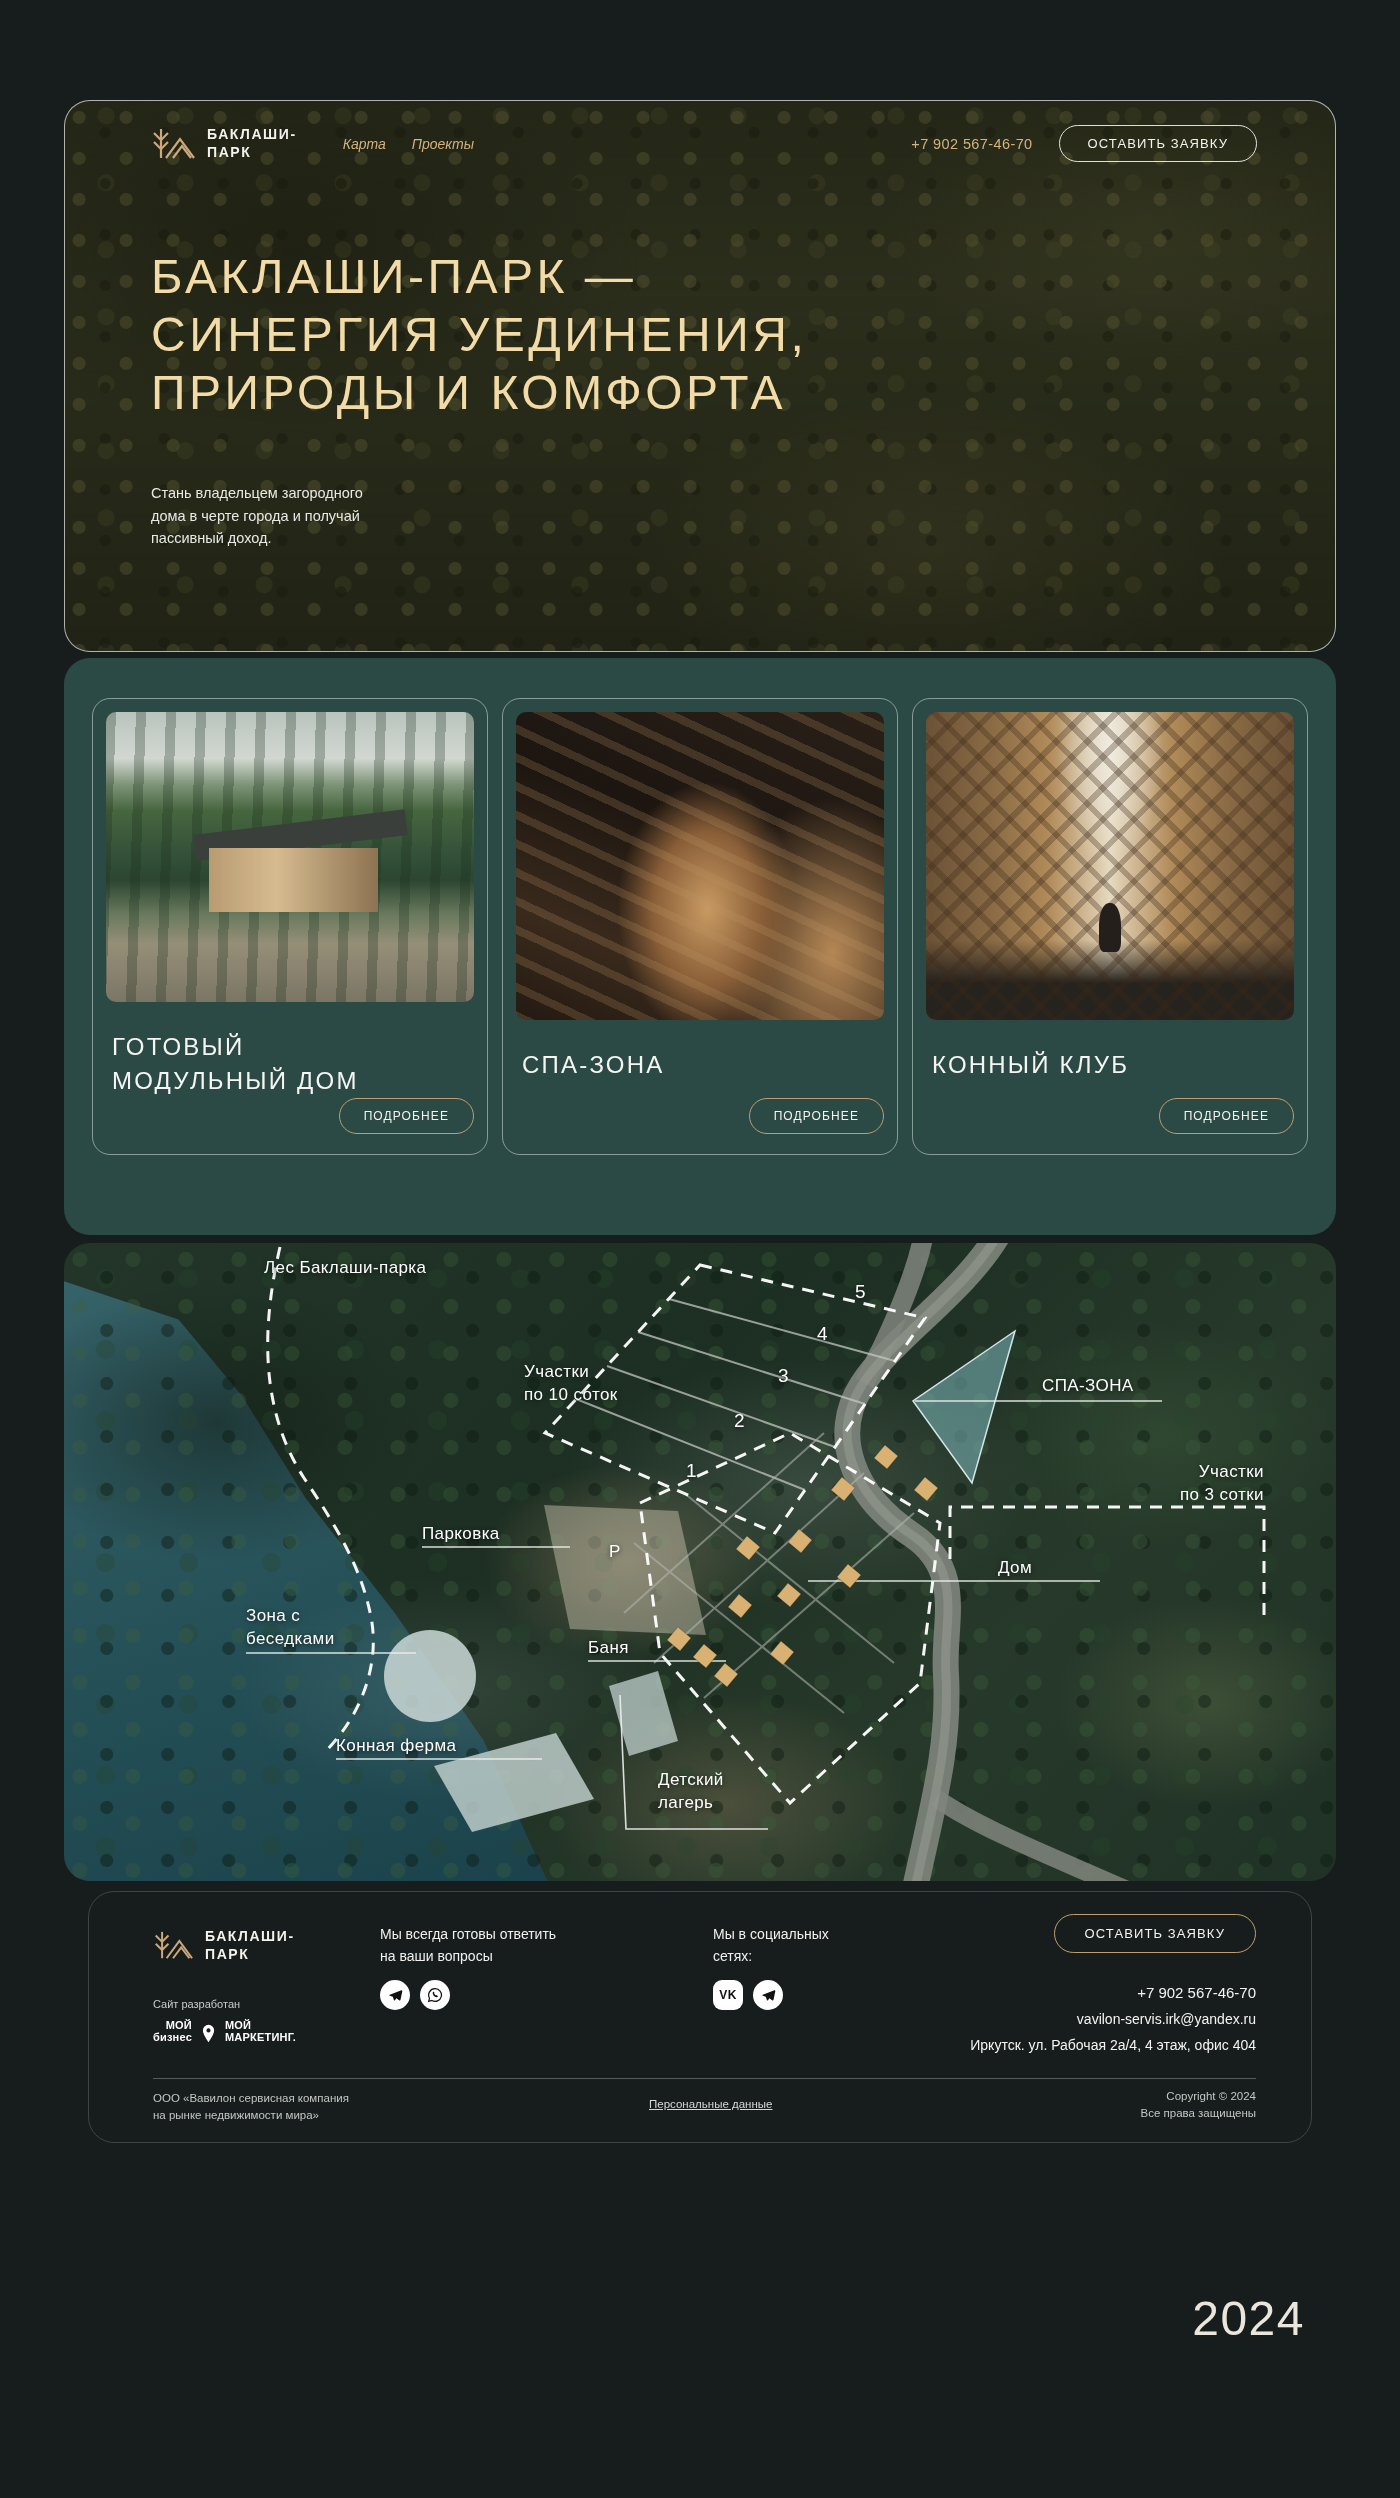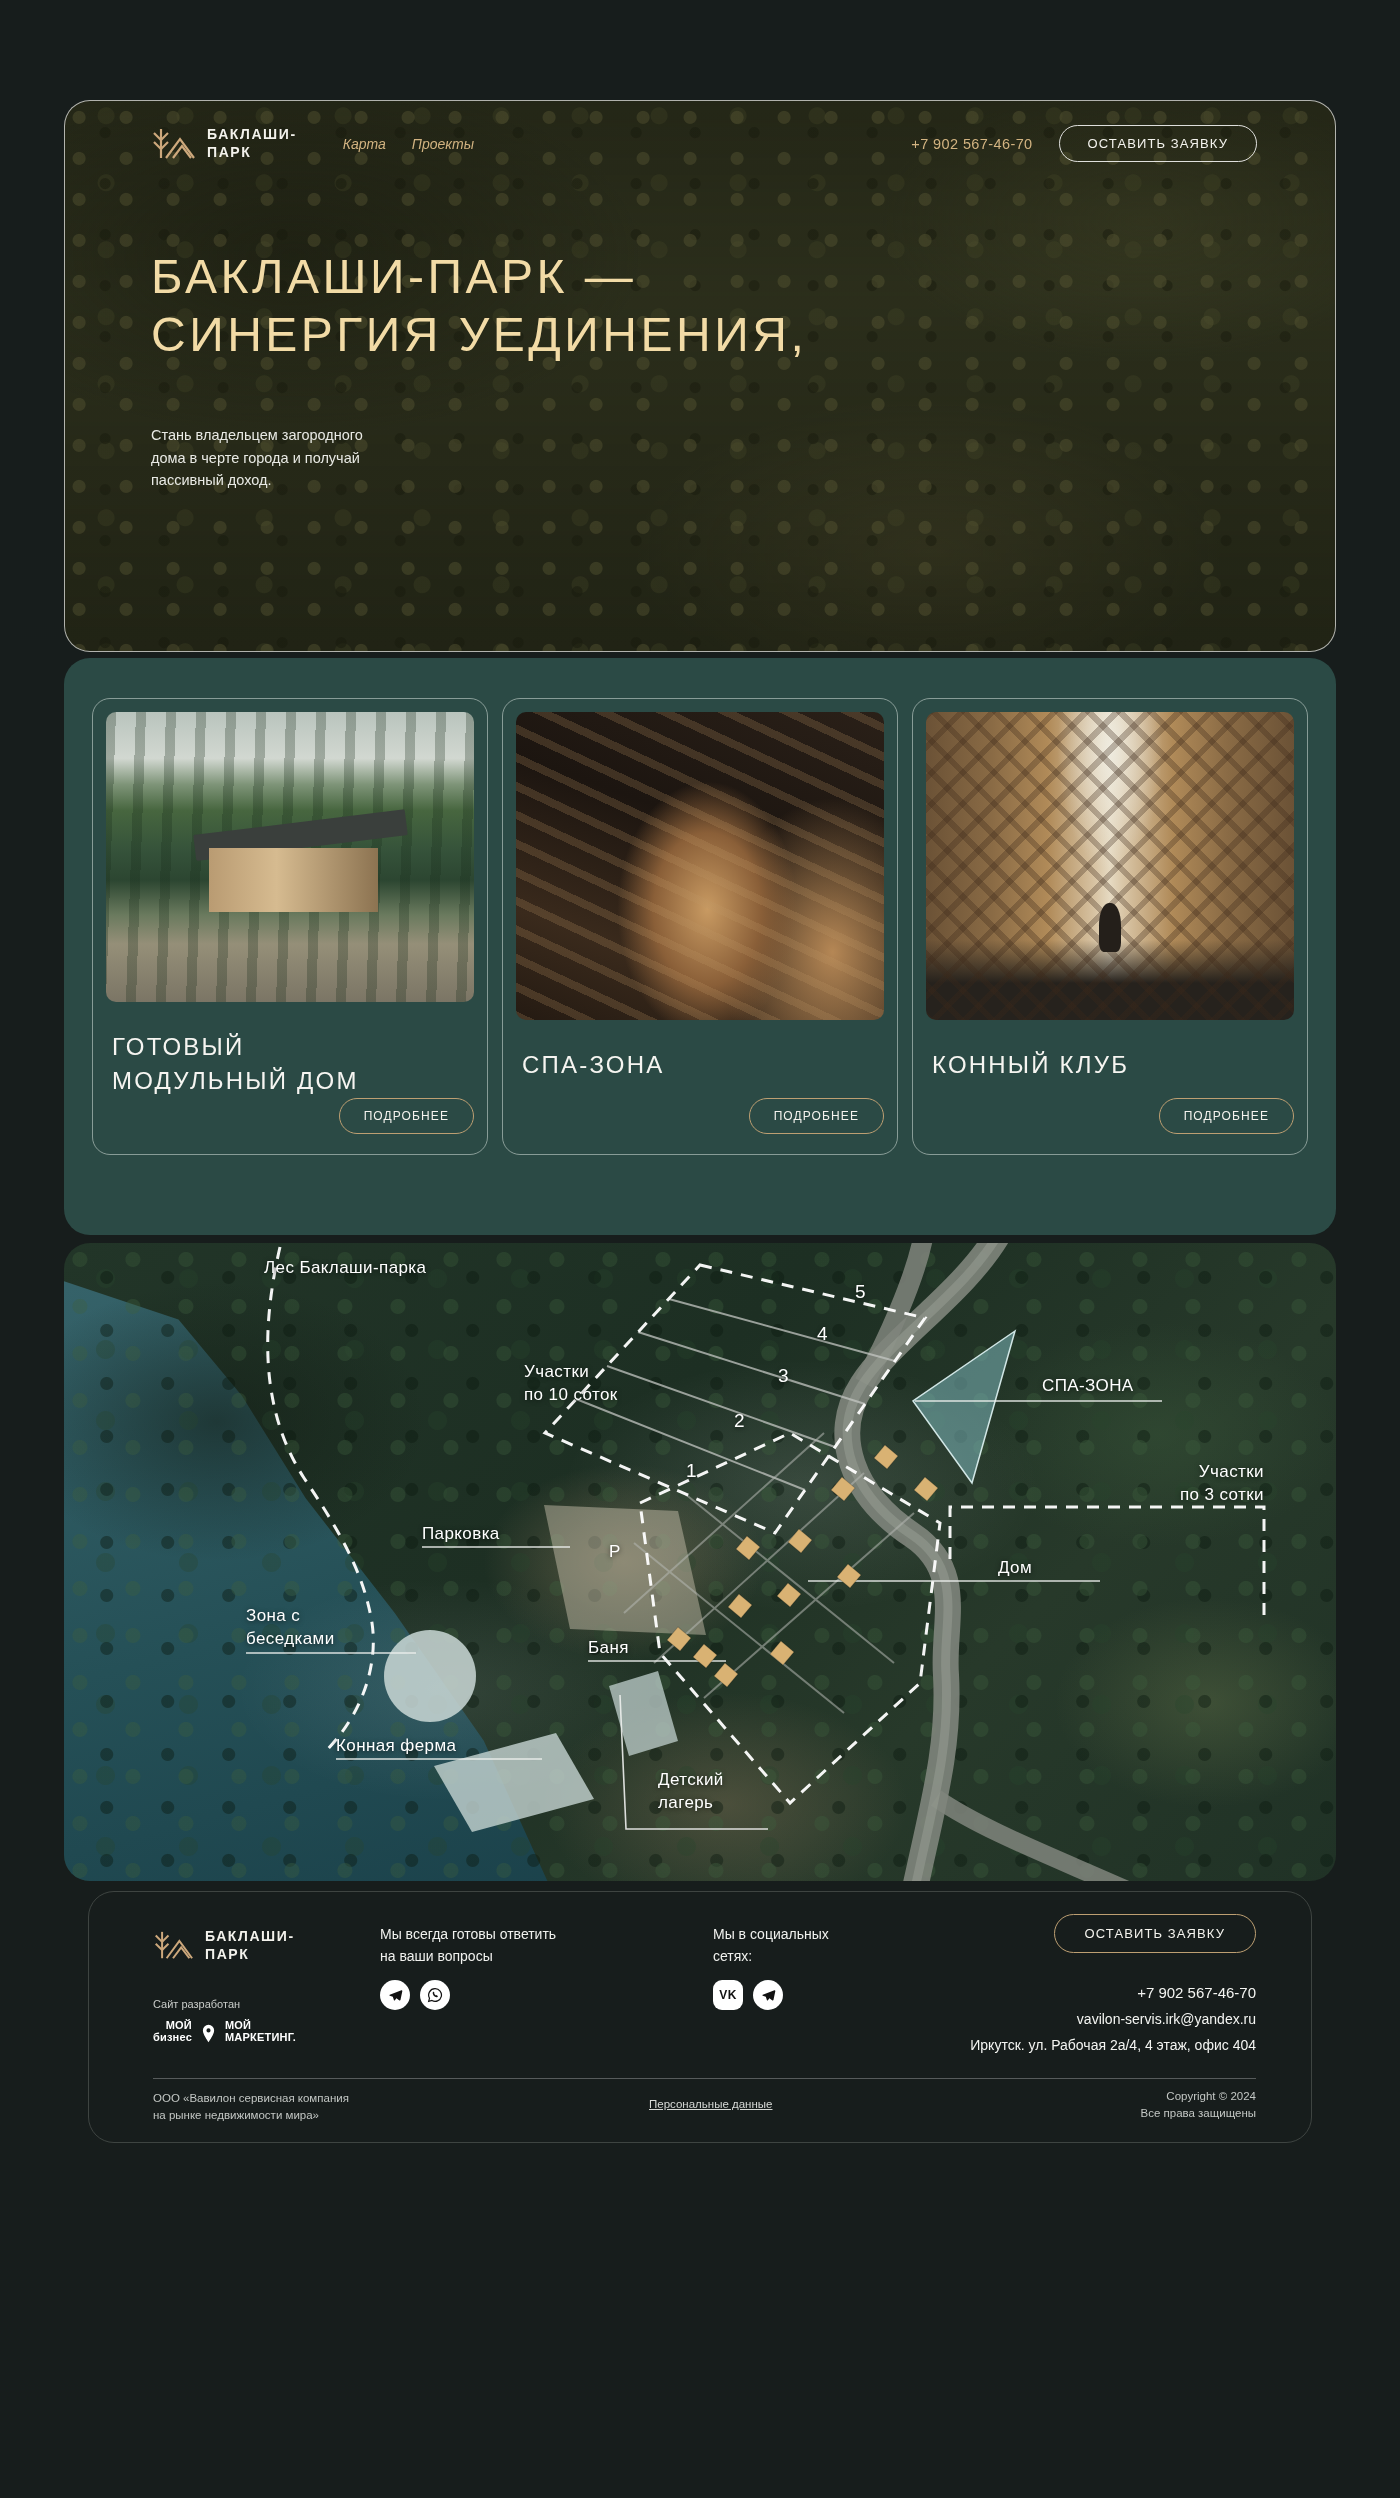--- a/index.html
+++ b/index.html
@@ -150,20 +150,21 @@
         <a>Карта</a>
         <a>Проекты</a>
       </nav>
       <div class="top-spacer"></div>
       <a class="phone-link">+7 902 567-46-70</a>
       <button class="pill light">ОСТАВИТЬ ЗАЯВКУ</button>
     </header>
     <h1 class="hero-title">
       <div>БАКЛАШИ-ПАРК —</div>
       <div>СИНЕРГИЯ УЕДИНЕНИЯ,</div>
+      <div>ПРИРОДЫ И КОМФОРТА</div>
     </h1>
     <p class="hero-sub ml">Стань владельцем загородного
 дома в черте города и получай
 пассивный доход.</p>
   </section>
 
   <section class="cards">
     <article class="card">
       <div class="card-img img-house">
         <div class="ph-roof"></div>
@@ -346,13 +347,14 @@
     </div>
 
     <div class="f-divider"></div>
     <div class="f-abs f-small ml" style="left:64px;top:198px;">ООО «Вавилон сервисная компания
 на рынке недвижимости мира»</div>
     <a class="f-abs f-personal" style="left:560px;top:206px;">Персональные данные</a>
     <div class="f-abs f-small ml" style="right:55px;top:196px;text-align:right;">Copyright © 2024
 Все права защищены</div>
   </footer>
 
+  <div class="year">2024</div>
 </div>
 
 </body></html>

